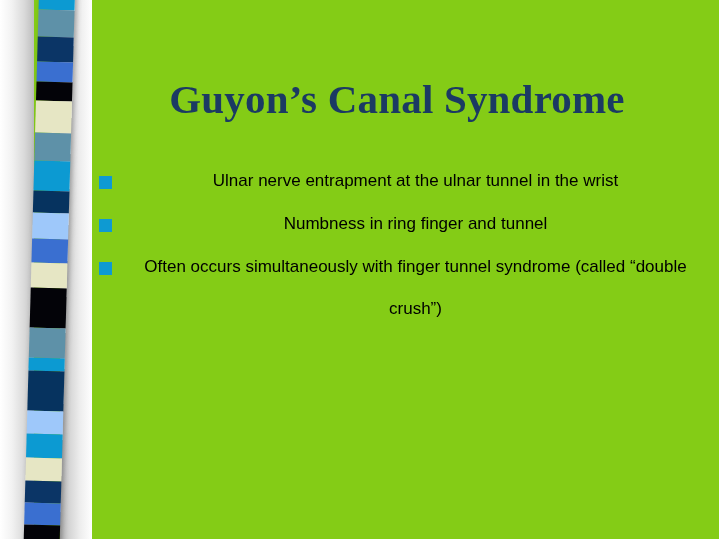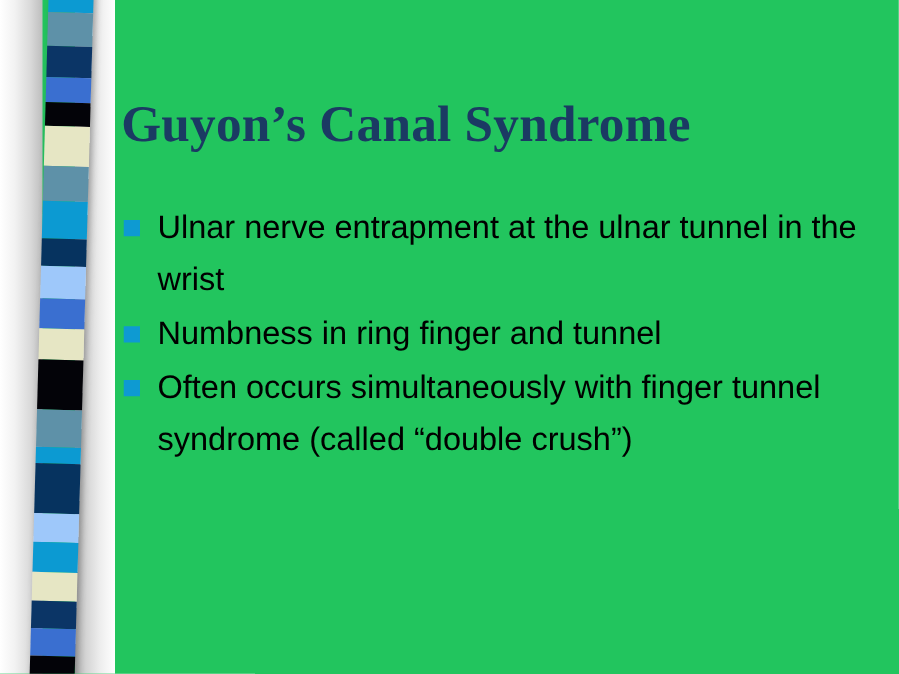--- a/index.html
+++ b/index.html
@@ -85,36 +85,36 @@
     position: absolute;
     left: 97px;
     top: 160px;
     width: 608px;
   }
   .bullet-row {
     position: relative;
     padding-left: 29px;
     margin-bottom: 1px;
     font-family: "Liberation Sans", sans-serif;
-    font-size: 26px;
+    font-size: 17px;
     line-height: 42px;
     color: #000000;
   }
   .bullet-marker {
     position: absolute;
     left: 2px;
     top: 16px;
     width: 13px;
     height: 13px;
   }
 </style>
 </head>
 <body>
 
-<div id="slide" style="background: #22c55e;">
+<div id="slide" style="background: #84cc16; text-align: center;">
 
   <div id="deco-band">
     <div class="band-shadow-left"></div>
     <div class="band-shadow-right"></div>
     <div id="stripe-column" style="height: 582px;">
         <div class="stripe" style="top: 0px; height: 22px; background: rgb(12, 154, 210);"></div>
         <div class="stripe" style="top: 22px; height: 27px; background: rgb(94, 145, 168);"></div>
         <div class="stripe" style="top: 49px; height: 25px; background: rgb(11, 53, 102);"></div>
         <div class="stripe" style="top: 74px; height: 20px; background: rgb(58, 111, 208);"></div>
         <div class="stripe" style="top: 94px; height: 19px; background: rgb(3, 3, 8);"></div>

